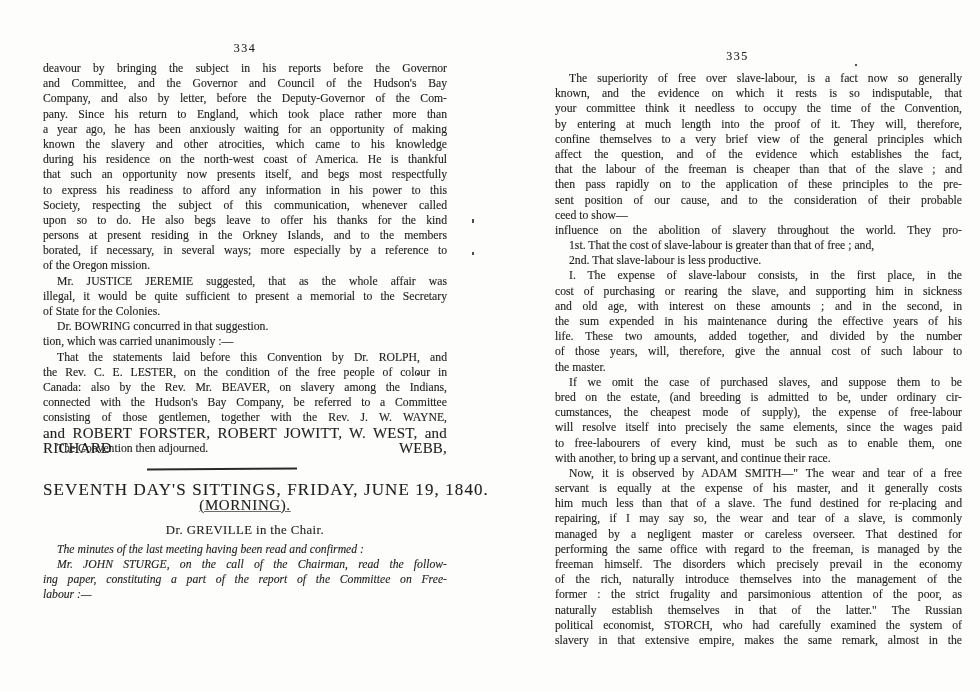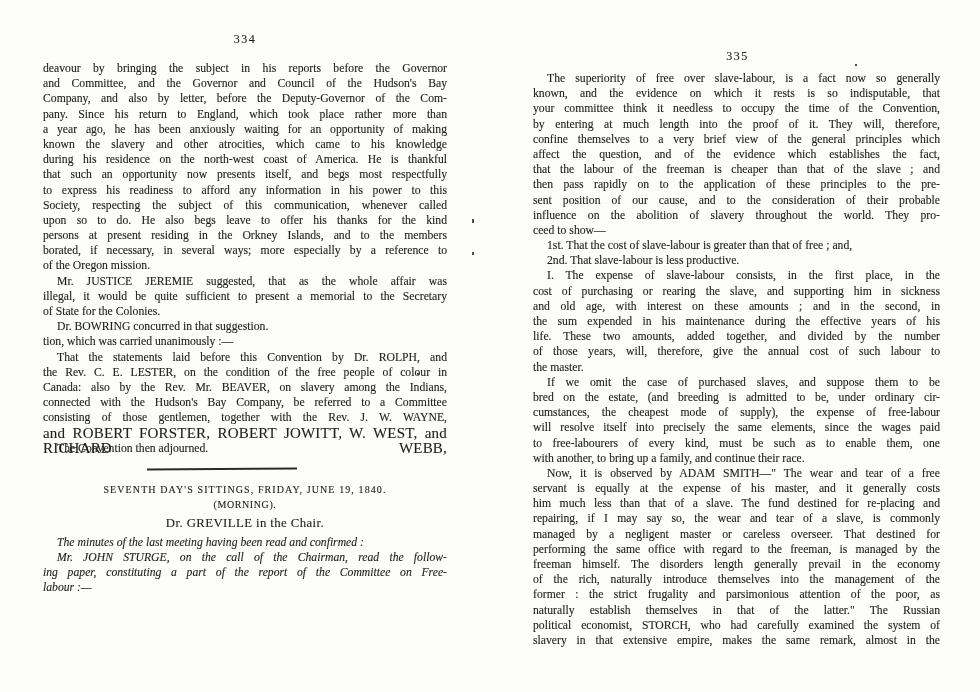--- a/index.html
+++ b/index.html
@@ -11,25 +11,25 @@
     font-family: "Liberation Serif", "DejaVu Serif", serif;
     position: relative;
     -webkit-text-stroke: 0.18px rgba(30,28,26,0.65);
   }
   .page-number {
     position: absolute;
     text-align: center;
     font-size: 12px;
     letter-spacing: 1.5px;
   }
-  #pn-left  { left: 43px;  top: 32px; width: 404px; text-align: center; }
+  #pn-left  { left: 43px;  top: 41px; width: 404px; text-align: center; }
   #pn-right { left: 534px; top: 49px; width: 407px; }
   .column { position: absolute; font-size: 11.7px; }
   #left-column  { left: 43px;  top: 61px; width: 404px; }
-  #right-column { left: 533px; top: 71px; width: 407px; }
+  #right-column { left: 555px; top: 71px; width: 407px; }
   .line {
     height: 15.2px;
     line-height: 15.2px;
     text-align: justify;
     text-align-last: justify;
     white-space: normal;
     overflow: visible;
   }
   .line.end { text-align-last: left; }
   .line.ind { text-indent: 14px; }
@@ -37,34 +37,35 @@
   .section-rule {
     margin: 12px 0 0 104px;
     width: 150px;
     height: 2px;
     background: #2b2a28;
     transform: rotate(-0.4deg);
   }
   .section-heading {
     margin-top: 12px;
     text-align: center;
-    font-size: 10px;
+    font-size: 17px;
     letter-spacing: 1.1px;
     line-height: 16px;
     white-space: nowrap;
   }
   .session-label {
     margin-top: 1px;
     text-align: center;
-    font-size: 10px;
+    font-size: 15px;
     letter-spacing: 0.6px;
     line-height: 12px;
+    text-decoration: underline;
   }
   .chair-line {
-    margin-top: 4px;
+    margin-top: 11px;
     text-align: center;
     font-size: 12.8px;
     letter-spacing: 0.4px;
     line-height: 16px;
   }
   #left-closing { margin-top: 4px; font-style: italic; }
   .speck { position: absolute; background: #4e4c49; }
   #speck-1 { left: 472px; top: 219px; width: 2px; height: 4px; }
   #speck-2 { left: 472px; top: 252px; width: 2px; height: 3px; }
   #speck-3 { left: 417px; top: 373px; width: 2px; height: 2px; }
@@ -121,44 +122,44 @@
   <div id="right-body">
       <div class="line ind">The superiority of free over slave-labour, is a fact now so generally</div>
       <div class="line">known, and the evidence on which it rests is so indisputable, that</div>
       <div class="line">your committee think it needless to occupy the time of the Convention,</div>
       <div class="line">by entering at much length into the proof of it. They will, therefore,</div>
       <div class="line">confine themselves to a very brief view of the general principles which</div>
       <div class="line">affect the question, and of the evidence which establishes the fact,</div>
       <div class="line">that the labour of the freeman is cheaper than that of the slave ; and</div>
       <div class="line">then pass rapidly on to the application of these principles to the pre-</div>
       <div class="line">sent position of our cause, and to the consideration of their probable</div>
+      <div class="line end">ceed to show—</div>
       <div class="line">influence on the abolition of slavery throughout the world. They pro-</div>
-      <div class="line end">ceed to show—</div>
       <div class="line ind end">1st. That the cost of slave-labour is greater than that of free ; and,</div>
       <div class="line ind end">2nd. That slave-labour is less productive.</div>
       <div class="line ind">I. The expense of slave-labour consists, in the first place, in the</div>
       <div class="line">cost of purchasing or rearing the slave, and supporting him in sickness</div>
       <div class="line">and old age, with interest on these amounts ; and in the second, in</div>
       <div class="line">the sum expended in his maintenance during the effective years of his</div>
       <div class="line">life. These two amounts, added together, and divided by the number</div>
       <div class="line">of those years, will, therefore, give the annual cost of such labour to</div>
       <div class="line end">the master.</div>
       <div class="line ind">If we omit the case of purchased slaves, and suppose them to be</div>
       <div class="line">bred on the estate, (and breeding is admitted to be, under ordinary cir-</div>
       <div class="line">cumstances, the cheapest mode of supply), the expense of free-labour</div>
       <div class="line">will resolve itself into precisely the same elements, since the wages paid</div>
       <div class="line">to free-labourers of every kind, must be such as to enable them, one</div>
-      <div class="line end">with another, to bring up a family, and continue their race.</div>
+      <div class="line end">with another, to bring up a servant, and continue their race.</div>
       <div class="line ind">Now, it is observed by ADAM SMITH—" The wear and tear of a free</div>
       <div class="line">servant is equally at the expense of his master, and it generally costs</div>
       <div class="line">him much less than that of a slave. The fund destined for re-placing and</div>
       <div class="line">repairing, if I may say so, the wear and tear of a slave, is commonly</div>
       <div class="line">managed by a negligent master or careless overseer. That destined for</div>
       <div class="line">performing the same office with regard to the freeman, is managed by the</div>
-      <div class="line">freeman himself. The disorders length generally prevail in the economy</div>
+      <div class="line">freeman himself. The disorders which precisely prevail in the economy</div>
       <div class="line">of the rich, naturally introduce themselves into the management of the</div>
       <div class="line">former : the strict frugality and parsimonious attention of the poor, as</div>
       <div class="line">naturally establish themselves in that of the latter." The Russian</div>
       <div class="line">political economist, STORCH, who had carefully examined the system of</div>
       <div class="line">slavery in that extensive empire, makes the same remark, almost in the</div>
     </div>
 </div>
 
 <div id="speck-1" class="speck"></div>
 <div id="speck-2" class="speck"></div>

